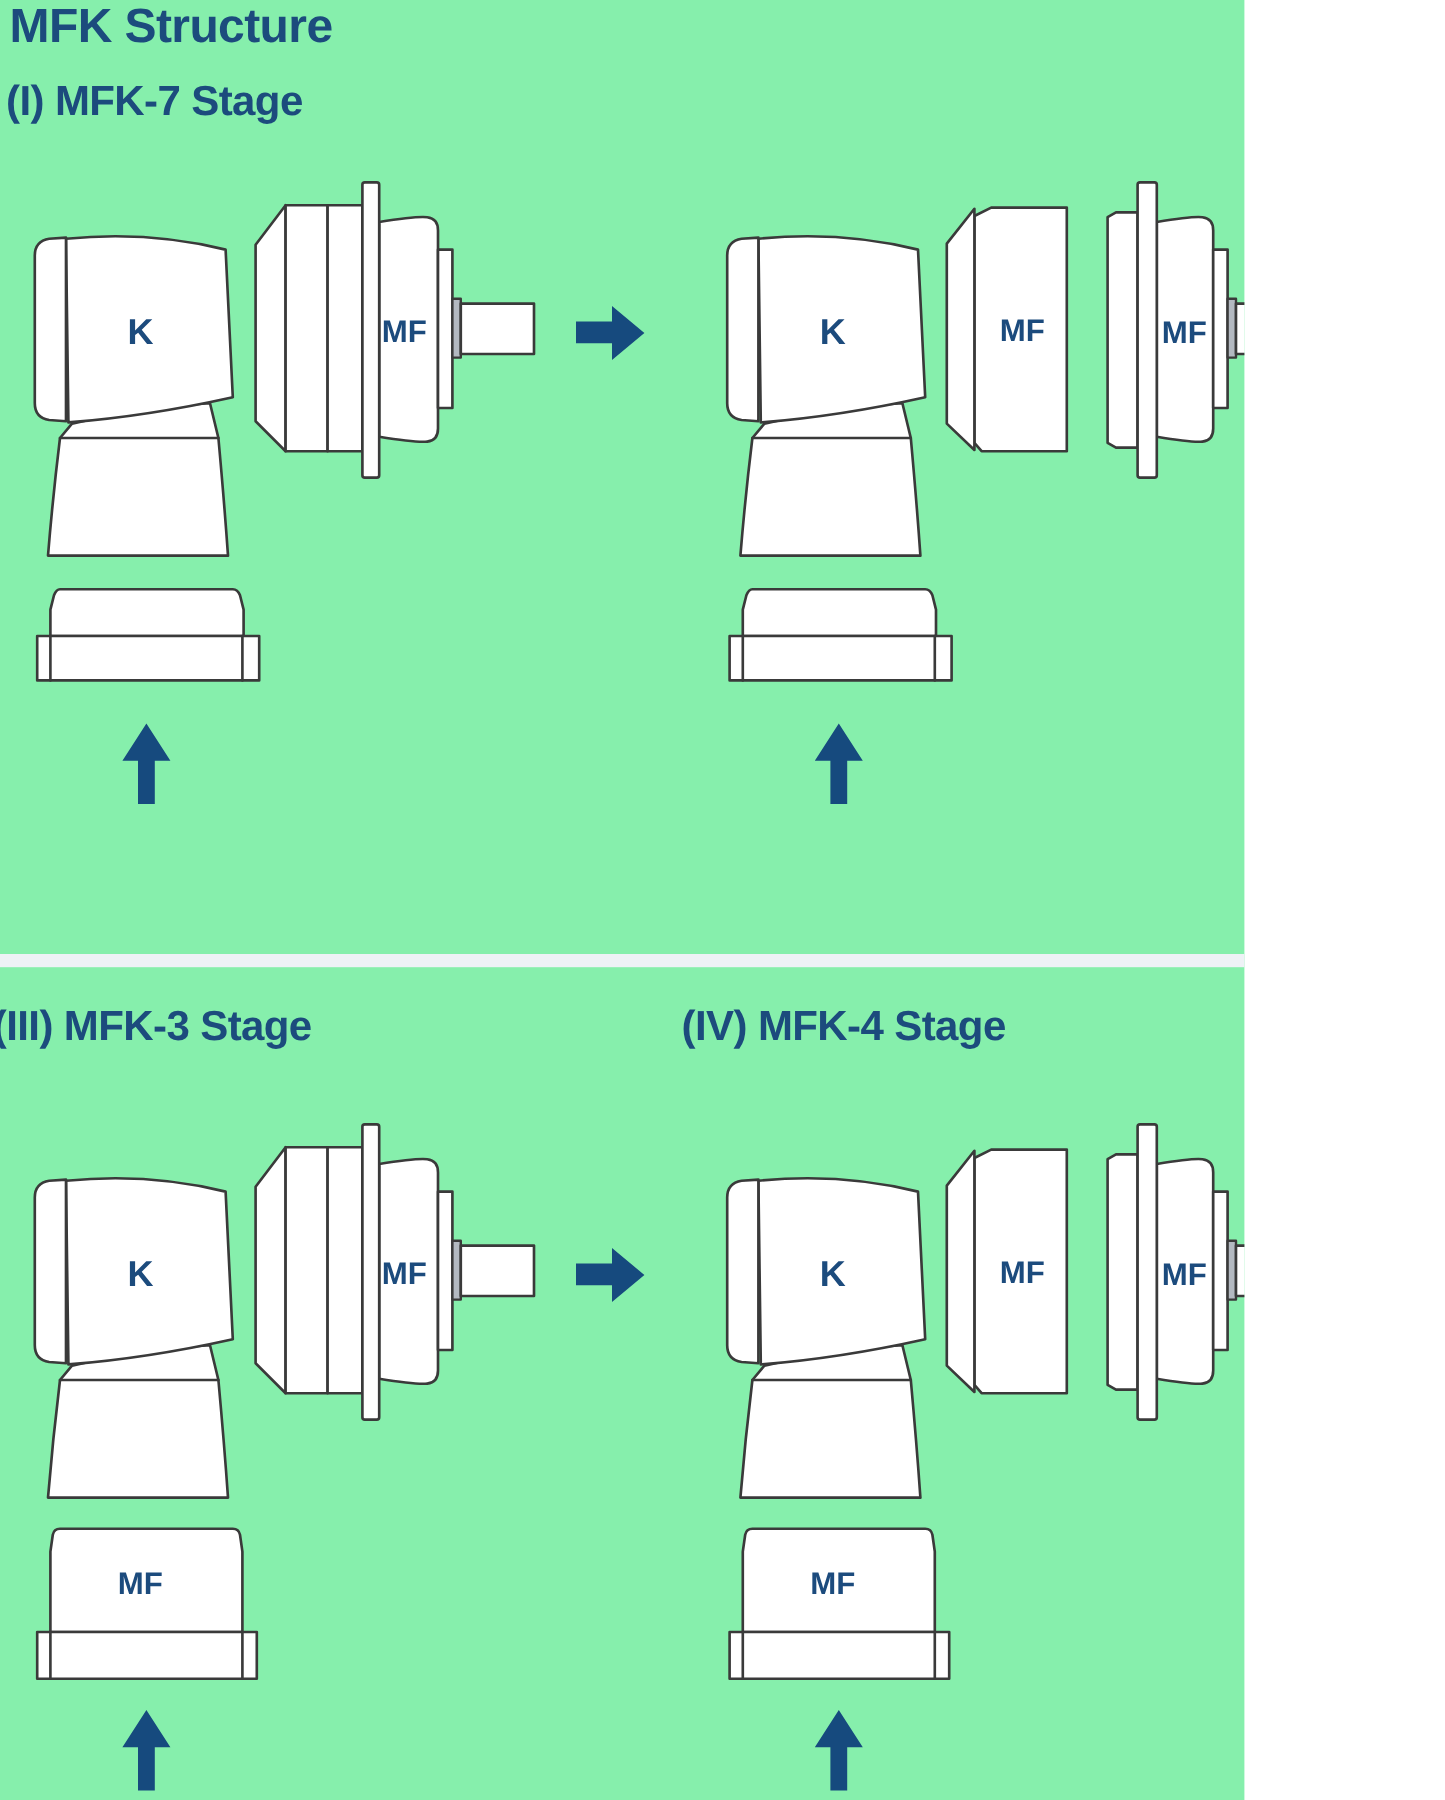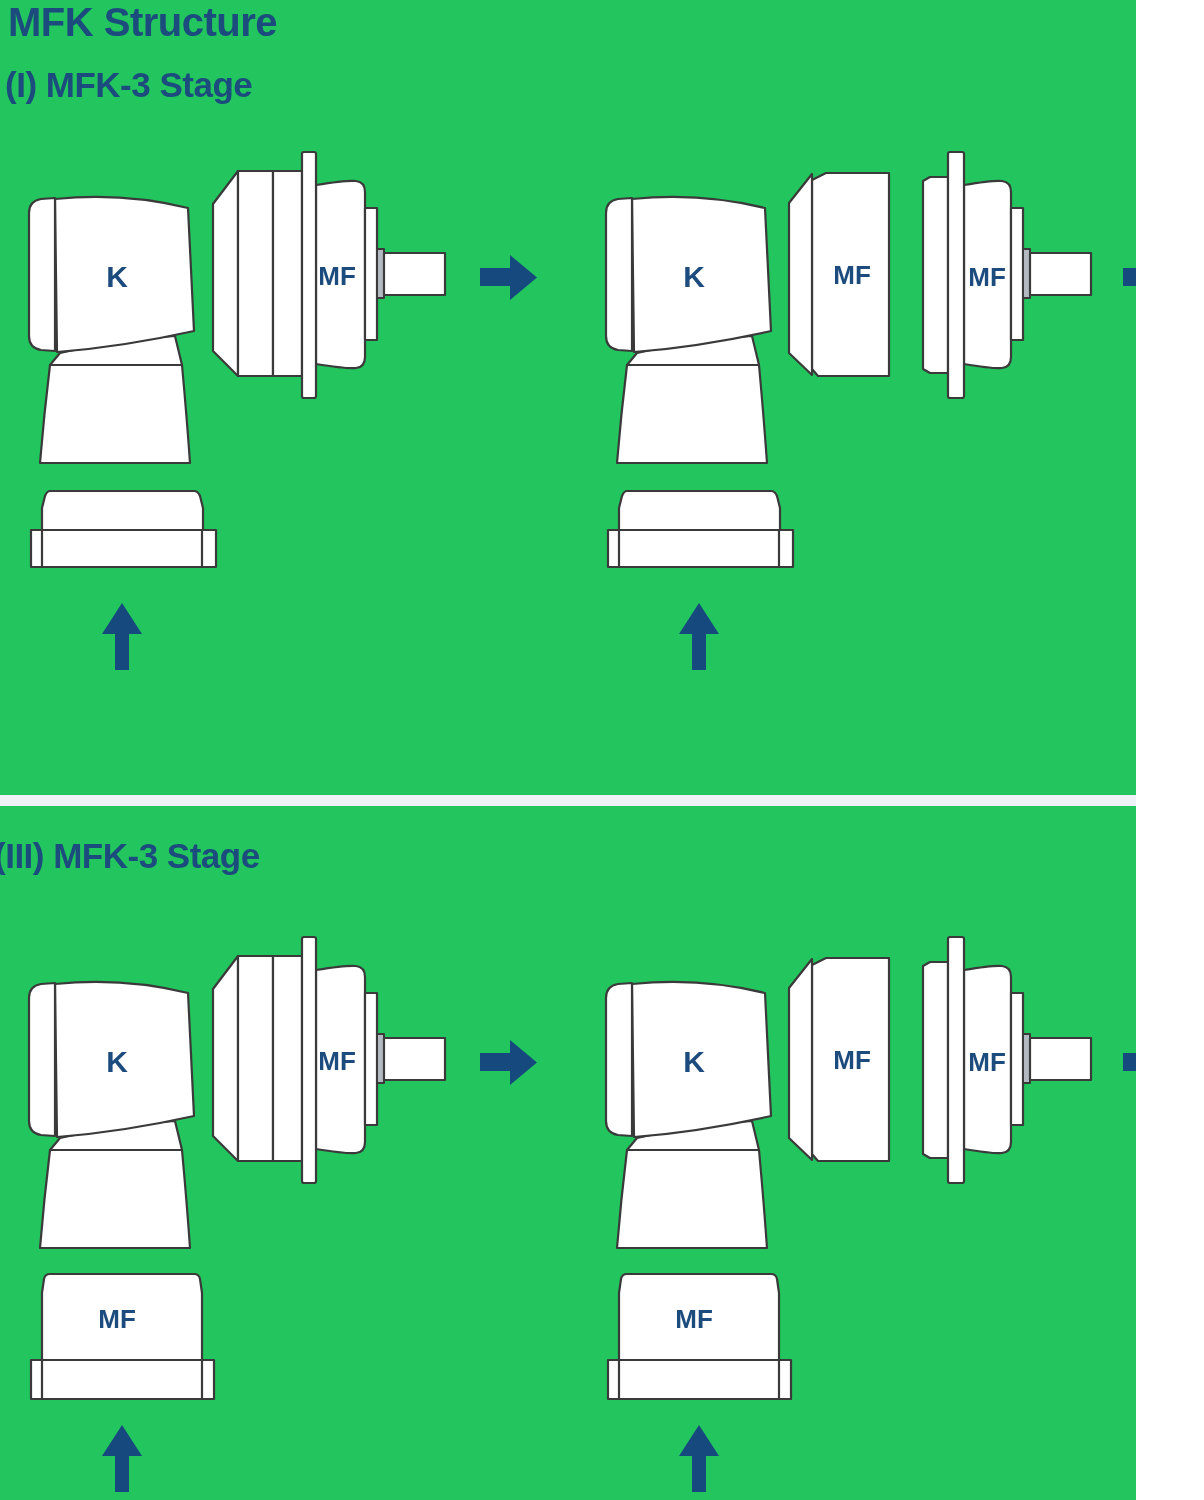--- a/index.html
+++ b/index.html
@@ -1,20 +1,20 @@
 <!DOCTYPE html>
 <html><head>
 <meta charset="utf-8">
 <style>
   html, body { margin: 0; padding: 0; background: #ffffff; }
   #stage {
     position: relative;
-    width: 1136px;
+    width: 1037px;
     height: 1500px;
-    background: #22c55e;
+    background: #86efac;
     overflow: hidden;
     font-family: "Liberation Sans", sans-serif;
   }
   .title {
     position: absolute;
     font-weight: bold;
     color: #1c4b7d;
     white-space: nowrap;
     line-height: 1.1;
   }
@@ -60,22 +60,23 @@
   }
   text.k  { font-size: 30px; }
   text.mf { font-size: 26px; }
 </style>
 </head>
 <body>
 
 <div id="stage">
 
   <div id="main-title" class="title">MFK Structure</div>
-  <div id="q1-title" class="title qtitle">(I) MFK-3 Stage</div>
+  <div id="q1-title" class="title qtitle">(I) MFK-7 Stage</div>
   <div id="q3-title" class="title qtitle">(III) MFK-3 Stage</div>
+  <div id="q4-title" class="title qtitle">(IV) MFK-4 Stage</div>
 
   <div id="row-divider"></div>
 
   <svg id="diagram-svg" width="1204" height="1500" viewBox="0 0 1204 1500" xmlns="http://www.w3.org/2000/svg">
 
     <defs>
 
       <g id="kUnit">
         <path class="ln" d="M33,158 Q95,144 148,141 L155,170 Q160,225 163,268 L13,268 Q17,219 23,170 Z"></path>
         <path class="edge" d="M23,170 L155,170"></path>

